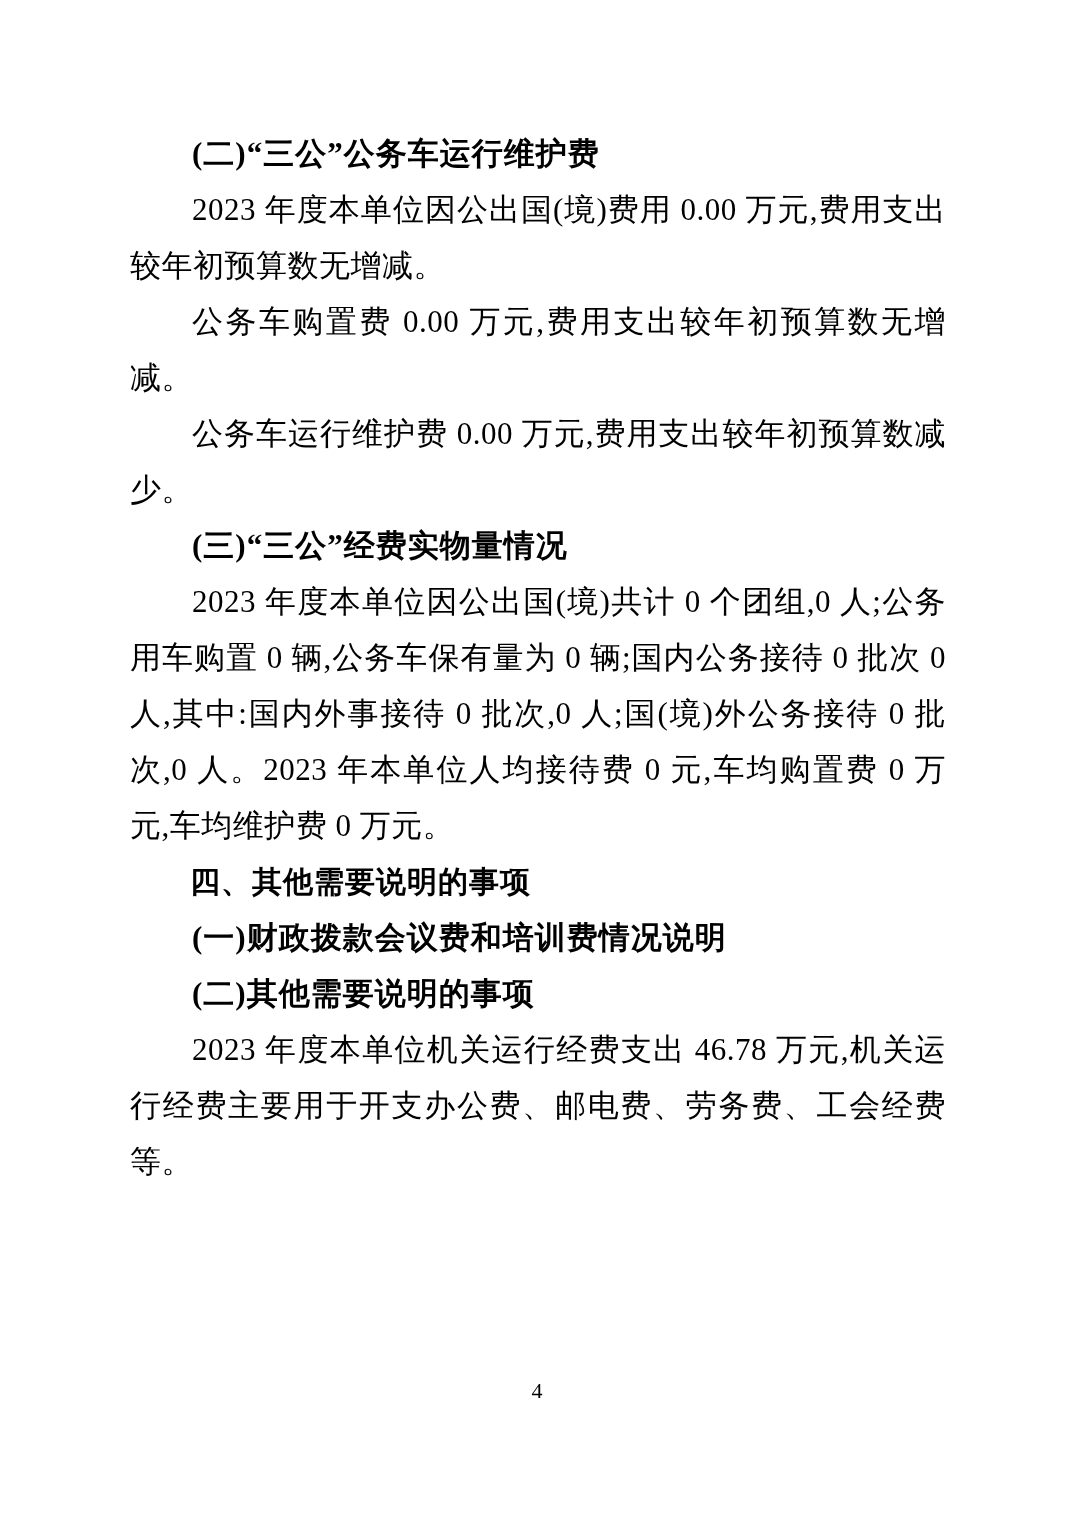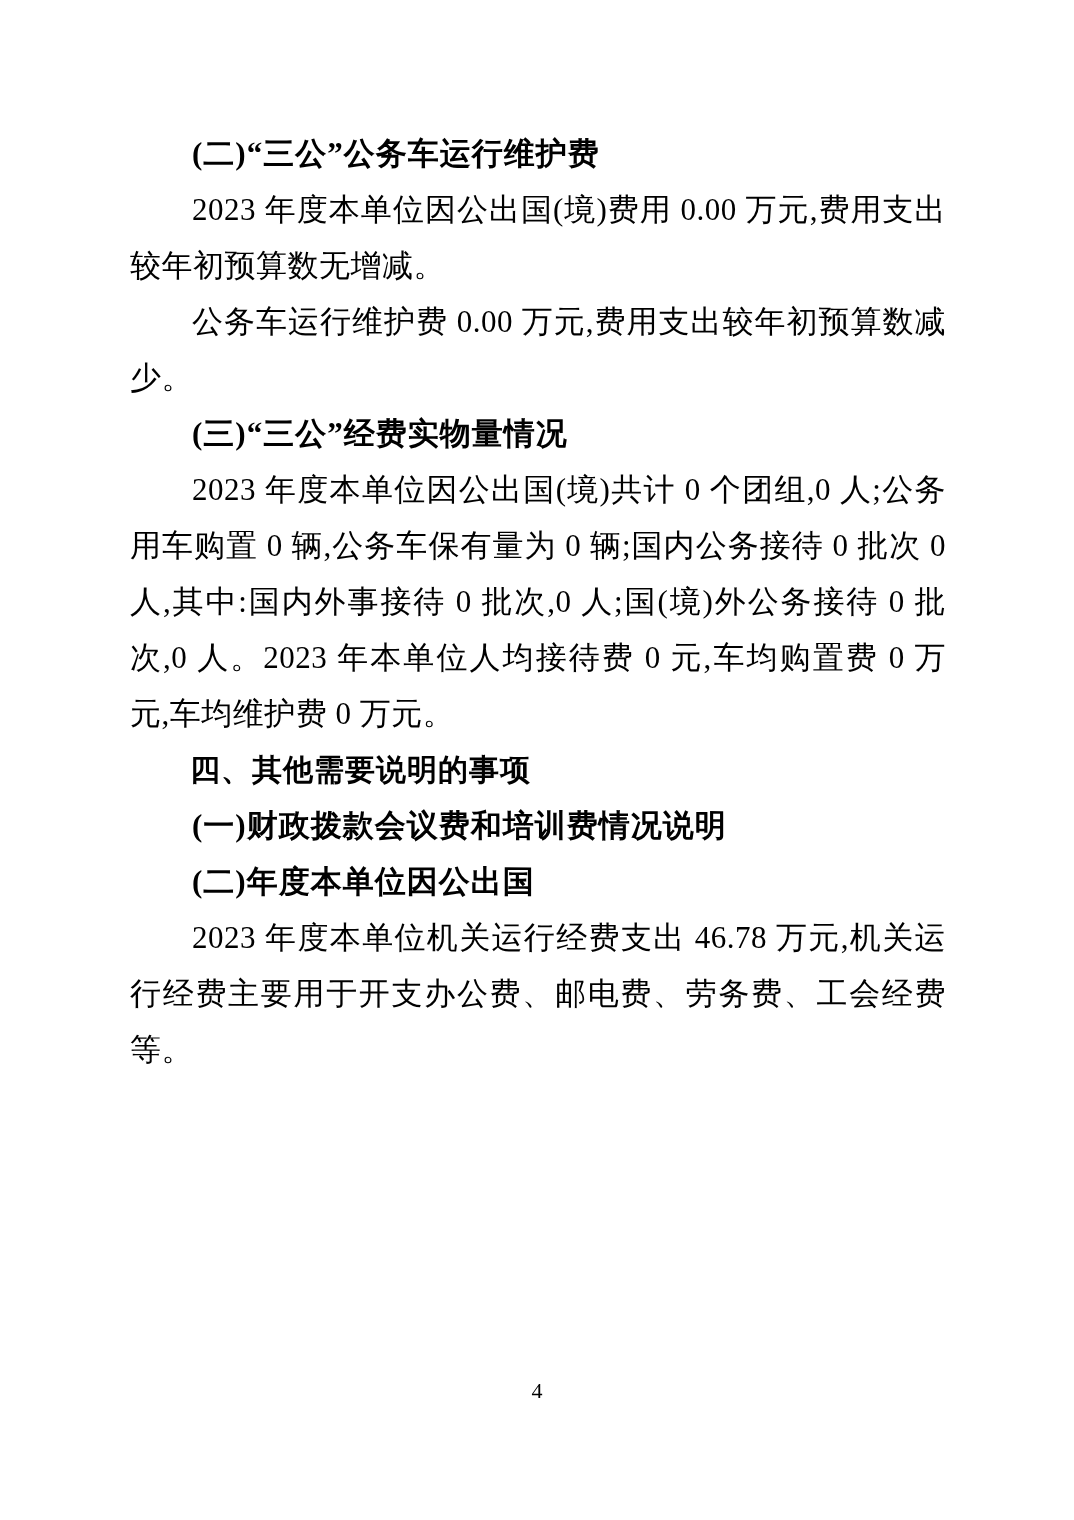--- a/index.html
+++ b/index.html
@@ -62,33 +62,34 @@
 </head>
 <body>
 
 <div class="page">
   <div class="content">
 
     <h3 class="heading-kai">(二)“三公”公务车运行维护费</h3>
 
     <p class="para">2023 年度本单位因公出国(境)费用 0.00 万元,费用支出较年初预算数无增减。</p>
 
+    <p class="para">公务车购置费 0.00 万元,费用支出较年初预算数无增减。</p>
 
     <p class="para">公务车运行维护费 0.00 万元,费用支出较年初预算数减少。</p>
 
 
     <h3 class="heading-kai">(三)“三公”经费实物量情况</h3>
 
     <p class="para">2023 年度本单位因公出国(境)共计 0 个团组,0 人;公务用车购置 0 辆,公务车保有量为 0 辆;国内公务接待 0 批次 0 人,其中:国内外事接待 0 批次,0 人;国(境)外公务接待 0 批次,0 人。2023 年本单位人均接待费 0 元,车均购置费 0 万元,车均维护费 0 万元。</p>
 
     <h2 class="heading-hei">四、其他需要说明的事项</h2>
 
     <h3 class="heading-kai">(一)财政拨款会议费和培训费情况说明</h3>
 
 
-    <h3 class="heading-kai">(二)年度本单位因公出国</h3>
+    <h3 class="heading-kai">(二)其他需要说明的事项</h3>
 
     <p class="para">2023 年度本单位机关运行经费支出 46.78 万元,机关运行经费主要用于开支办公费、邮电费、劳务费、工会经费等。</p>
 
   </div>
 
   <div class="page-number">4</div>
 </div>
 
 </body></html>

